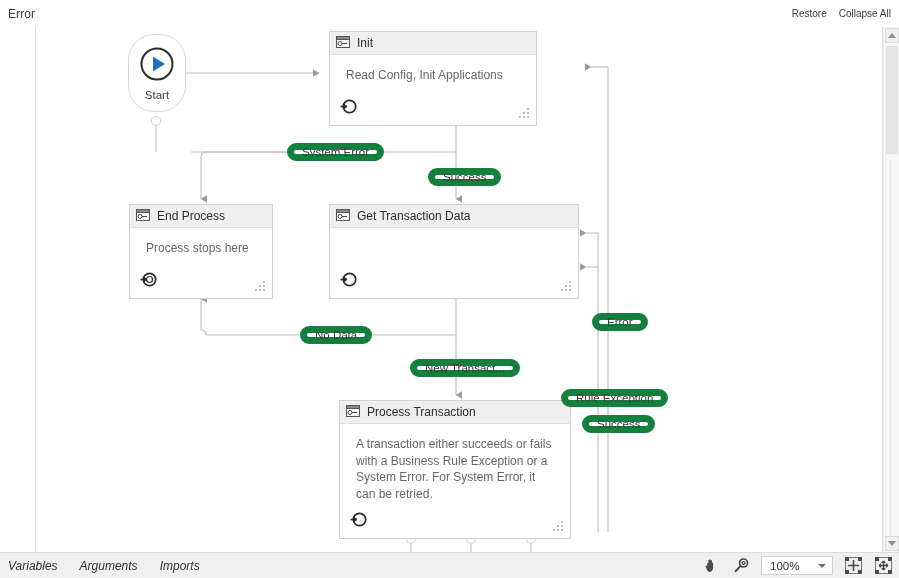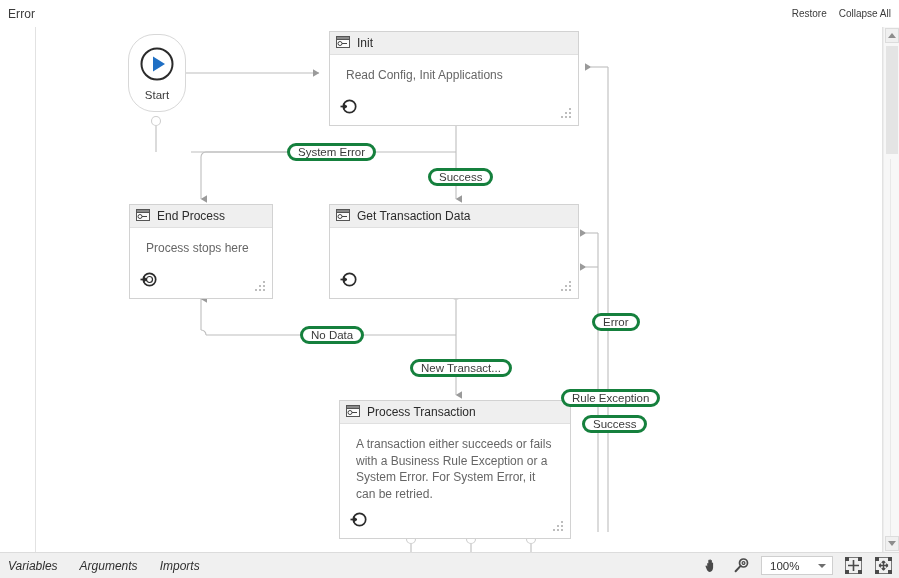--- a/index.html
+++ b/index.html
@@ -213,21 +213,21 @@
   }
   .start-node .lbl {
     font-size: 11.5px;
     color: #3b3b3b;
   }
 
   
   .pill {
     position: absolute;
     background: #ffffff;
-    border: 3px solid #15803d;
+    border: 7px solid #15803d;
     border-radius: 9px;
     height: 18px;
     padding: 0 8px;
     display: flex;
     align-items: center;
     font-size: 11.5px;
     color: #3a3a3a;
     white-space: nowrap;
   }
 
@@ -324,21 +324,21 @@
       <div class="start-node" style="left:92px; top:7px;border-radius:26px;">
         <span>
           <svg width="38" height="38" viewBox="0 0 38 38">
             <circle cx="19" cy="19" r="15.5" fill="#ffffff" stroke="#2b2b2b" stroke-width="2"></circle>
             <path d="M15,11.5 L27,19 L15,26.5 Z" fill="#1f6fc4"></path>
           </svg>
         </span>
         <span class="lbl">Start</span>
       </div>
 
-      <div class="node" style="left:293px; top:4px; width:250px; height:95px;">
+      <div class="node" style="left:293px; top:4px; width:208px; height:95px;">
         <div class="hdr">
           <span>
             <svg width="14" height="12" viewBox="0 0 14 12">
               <rect x="0.5" y="0.5" width="13" height="11" fill="#fbfbfb" stroke="#555" stroke-width="1"></rect>
               <rect x="0.5" y="0.5" width="13" height="3" fill="#8a8a8a" stroke="#555" stroke-width="1"></rect>
               <circle cx="4" cy="7.5" r="2" fill="#ffffff" stroke="#444" stroke-width="1"></circle>
               <path d="M6,7.5 L11,7.5" stroke="#444" stroke-width="1"></path>
             </svg>
           </span>
           <span class="title">Init</span>

